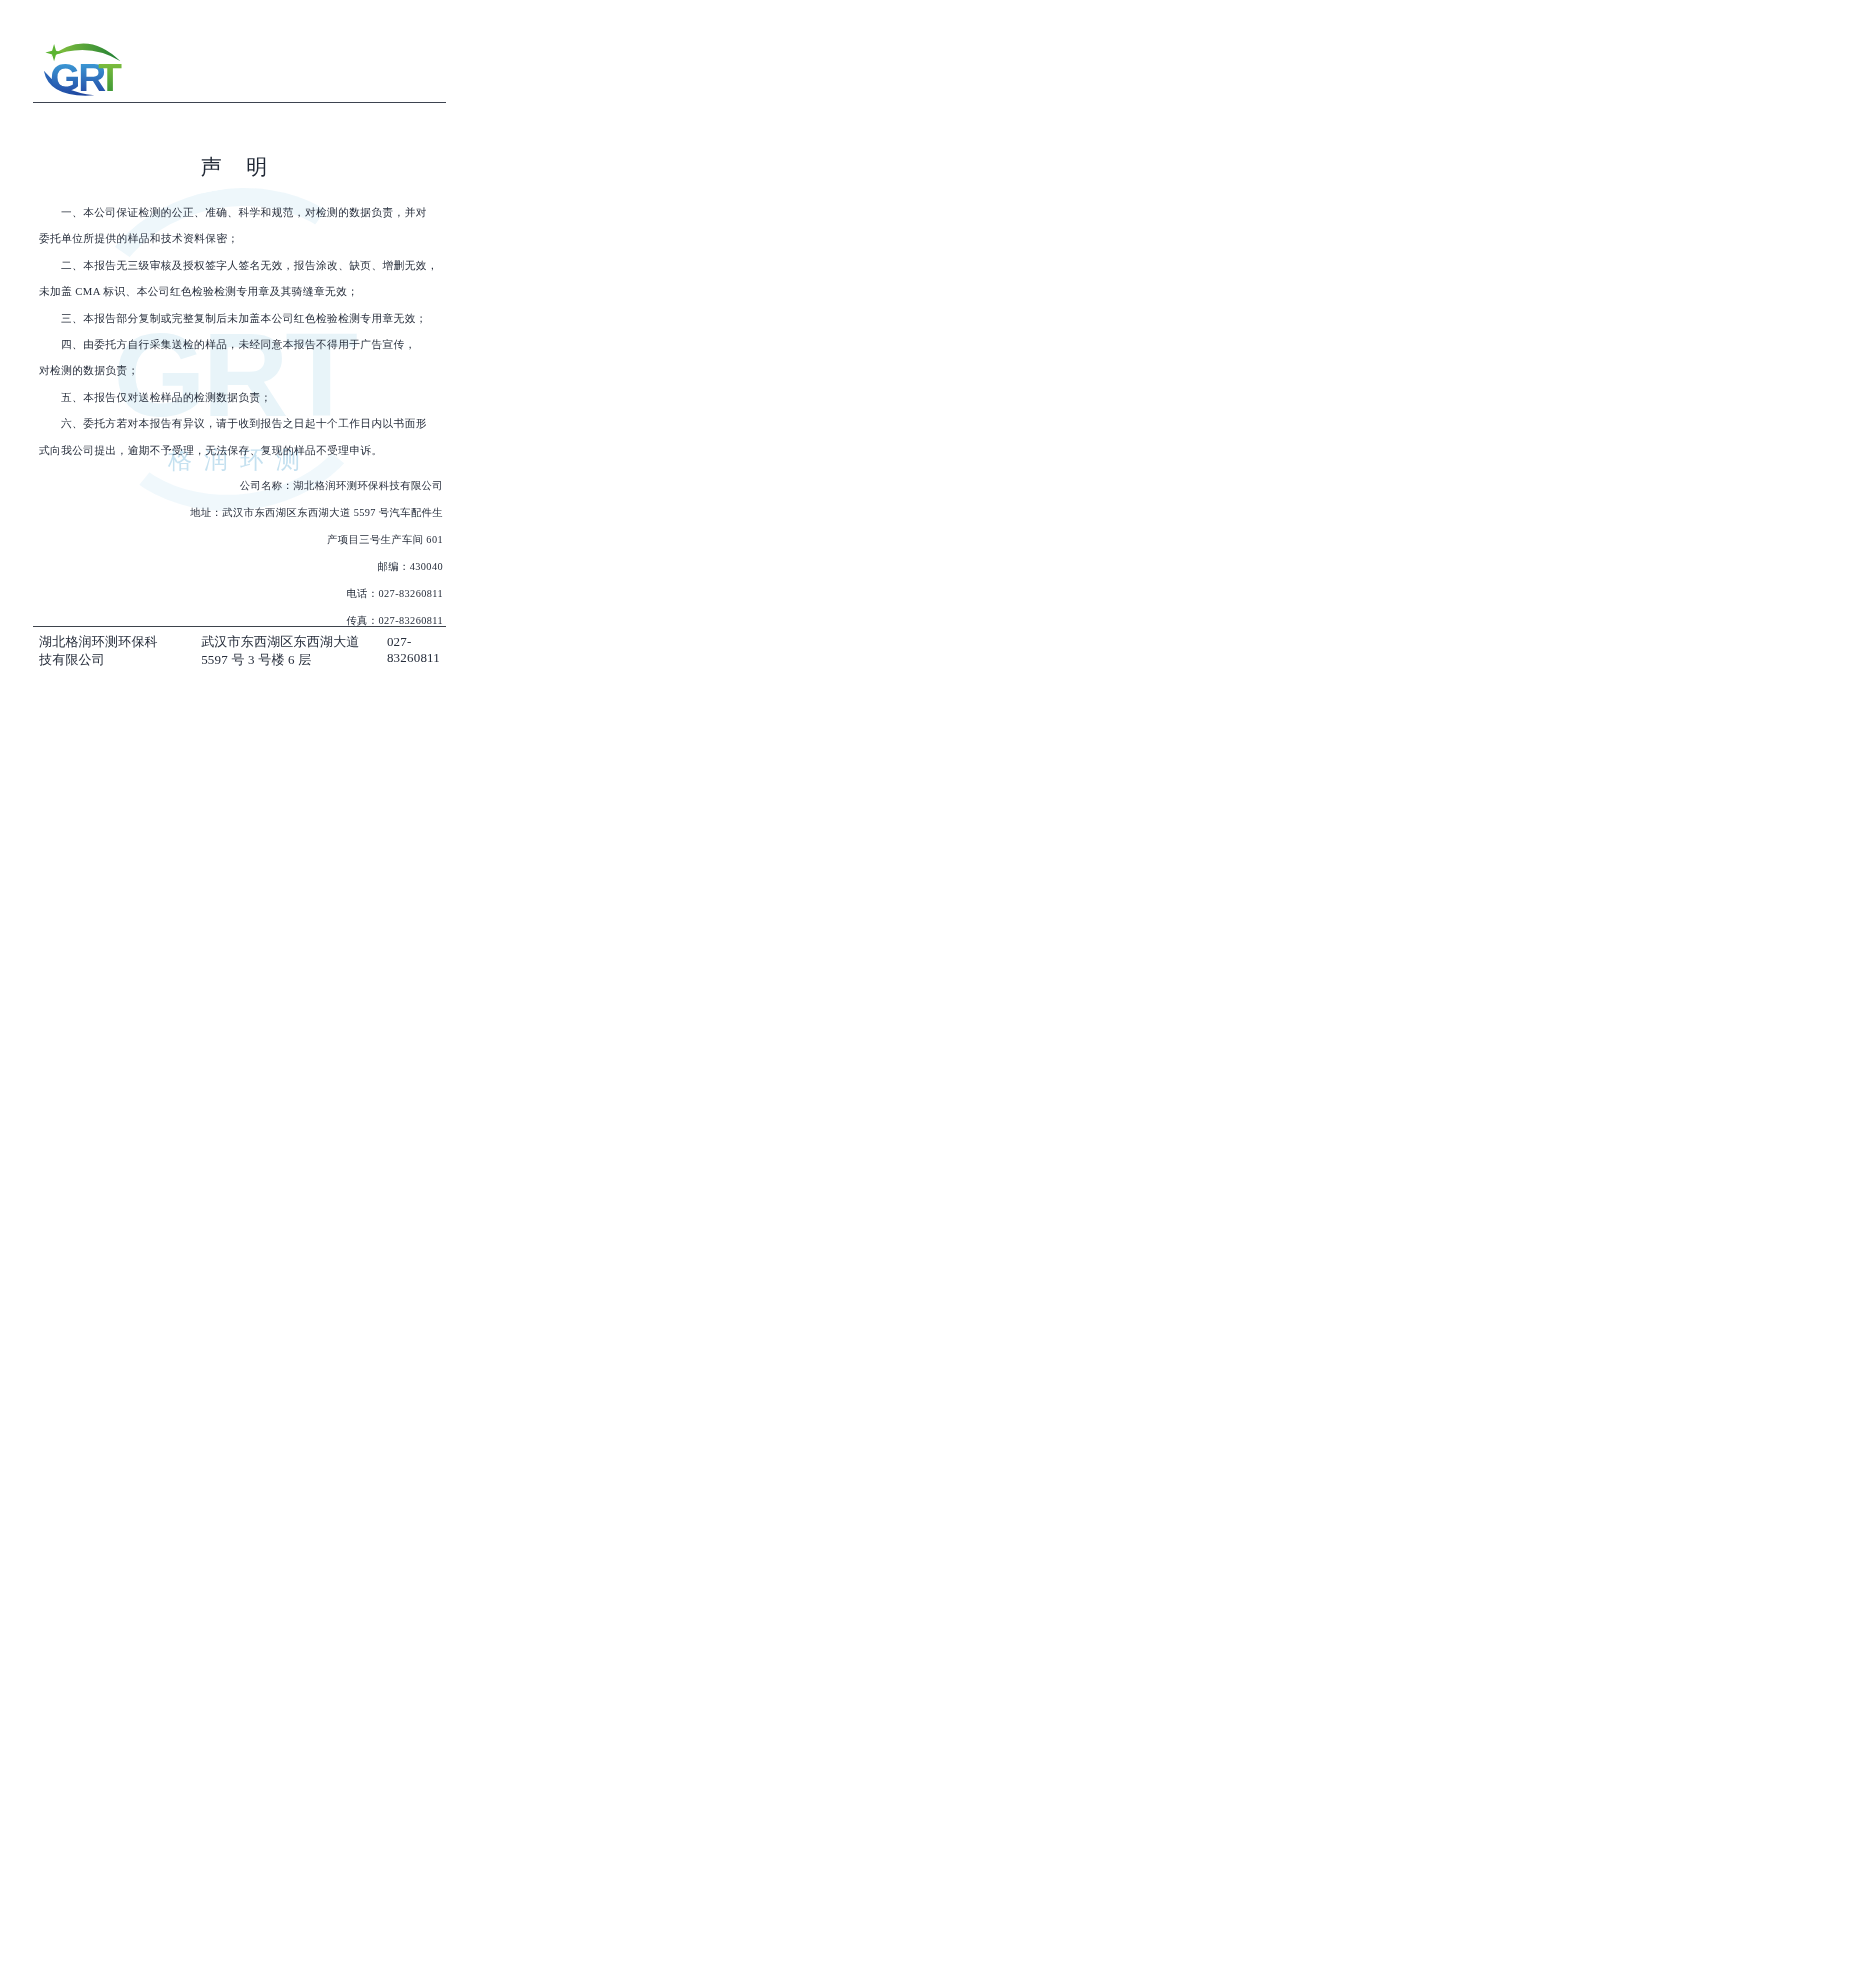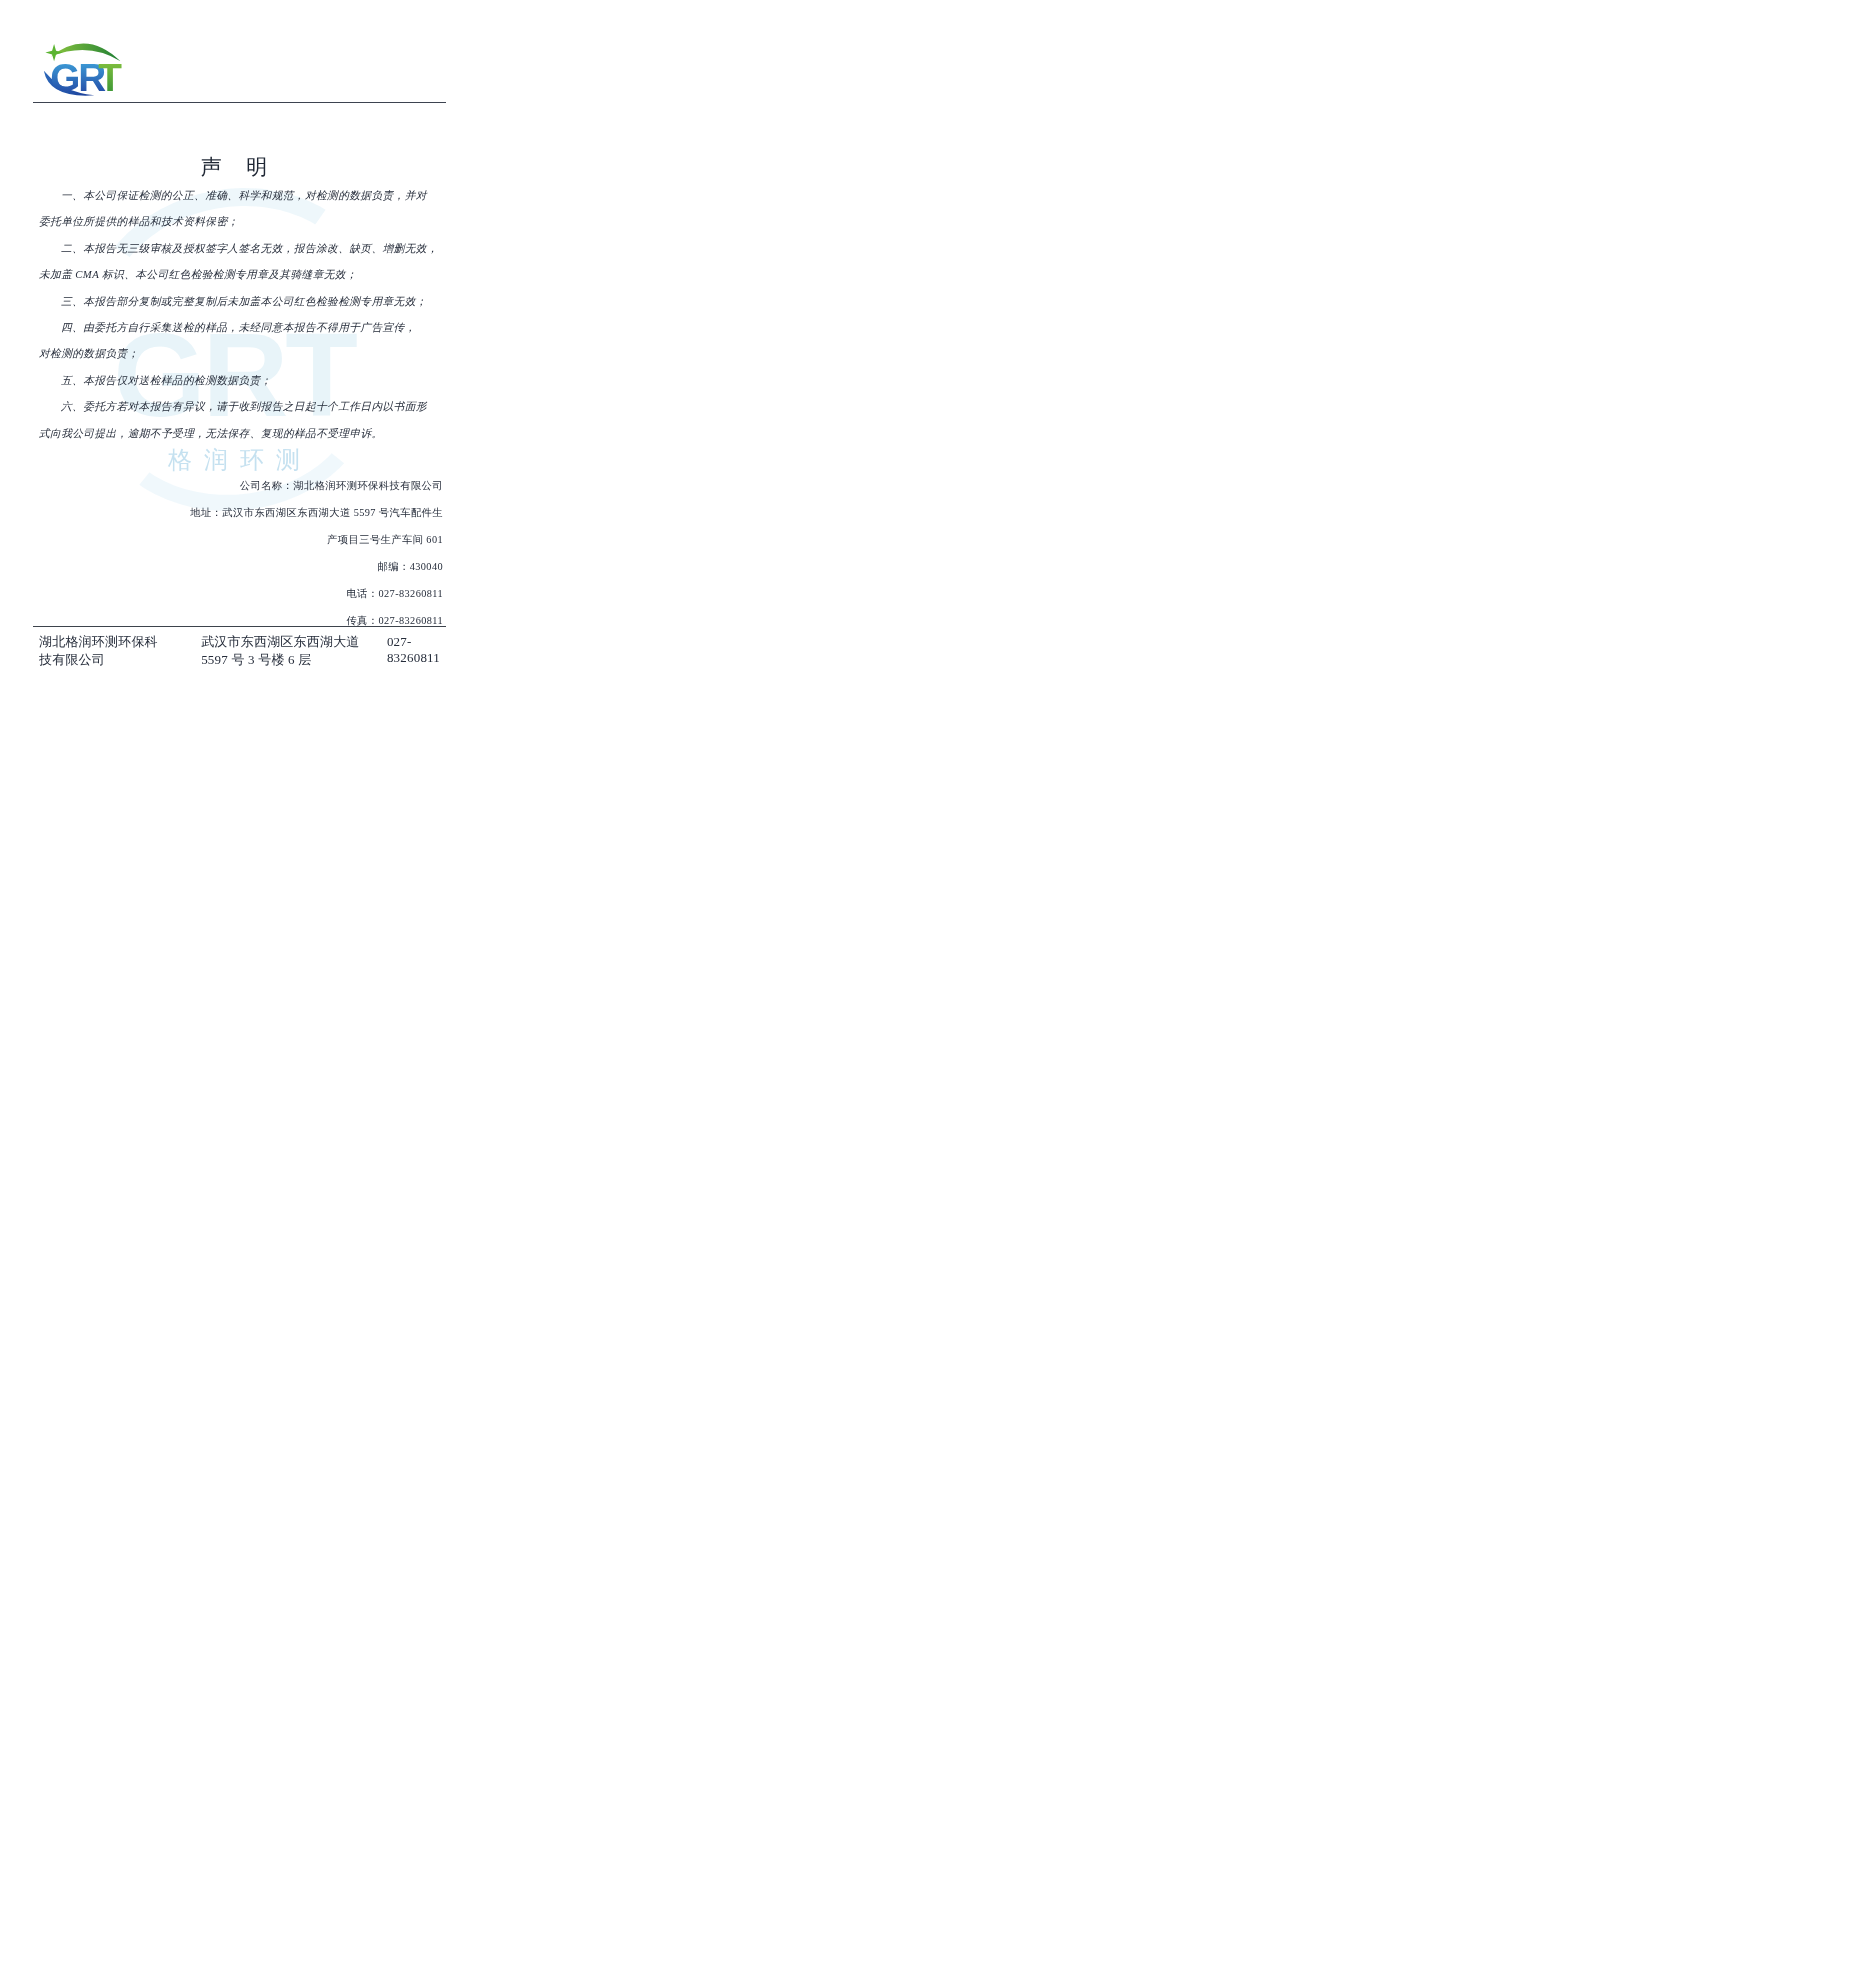--- a/index.html
+++ b/index.html
@@ -28,22 +28,22 @@
     font-size:119px;font-weight:bold;letter-spacing:-3.2px;
     color:rgba(140,198,226,0.20);white-space:nowrap;}
   .wm-text{position:absolute;left:50%;top:460px;transform:translate(-50%,-50%);
     font-size:24px;letter-spacing:12px;text-indent:12px;
     color:rgba(140,196,225,0.50);white-space:nowrap;}
   
   .title{position:absolute;left:0;top:153px;width:100%;z-index:1;
     display:flex;justify-content:center;gap:24.6px;
     font-size:21px;font-weight:500;color:#1f2734;}
   
-  .content{position:absolute;left:39px;top:182px;width:398px;z-index:1;
-    font-size:10.7px;font-style:italic;}
+  .content{position:absolute;left:39px;top:199px;width:398px;z-index:1;
+    font-size:10.7px;}
   .line{line-height:26.4px;white-space:nowrap;letter-spacing:0.4px;}
   .line.first{padding-left:22px;}
   
   .company{position:absolute;left:165px;top:472px;width:278px;z-index:1;font-size:10.3px;text-align:right;}
   .company .cline{line-height:27px;white-space:nowrap;letter-spacing:0.4px;}
   .company .cline.sub{padding-left:4.4px;}
   
   .footer-rule{position:absolute;left:33px;top:626px;width:413px;height:0.8px;background:#3d434c;}
   .footer{position:absolute;left:39px;top:633px;width:401px;z-index:1;
     display:flex;align-items:baseline;font-size:13px;letter-spacing:0.2px;}

